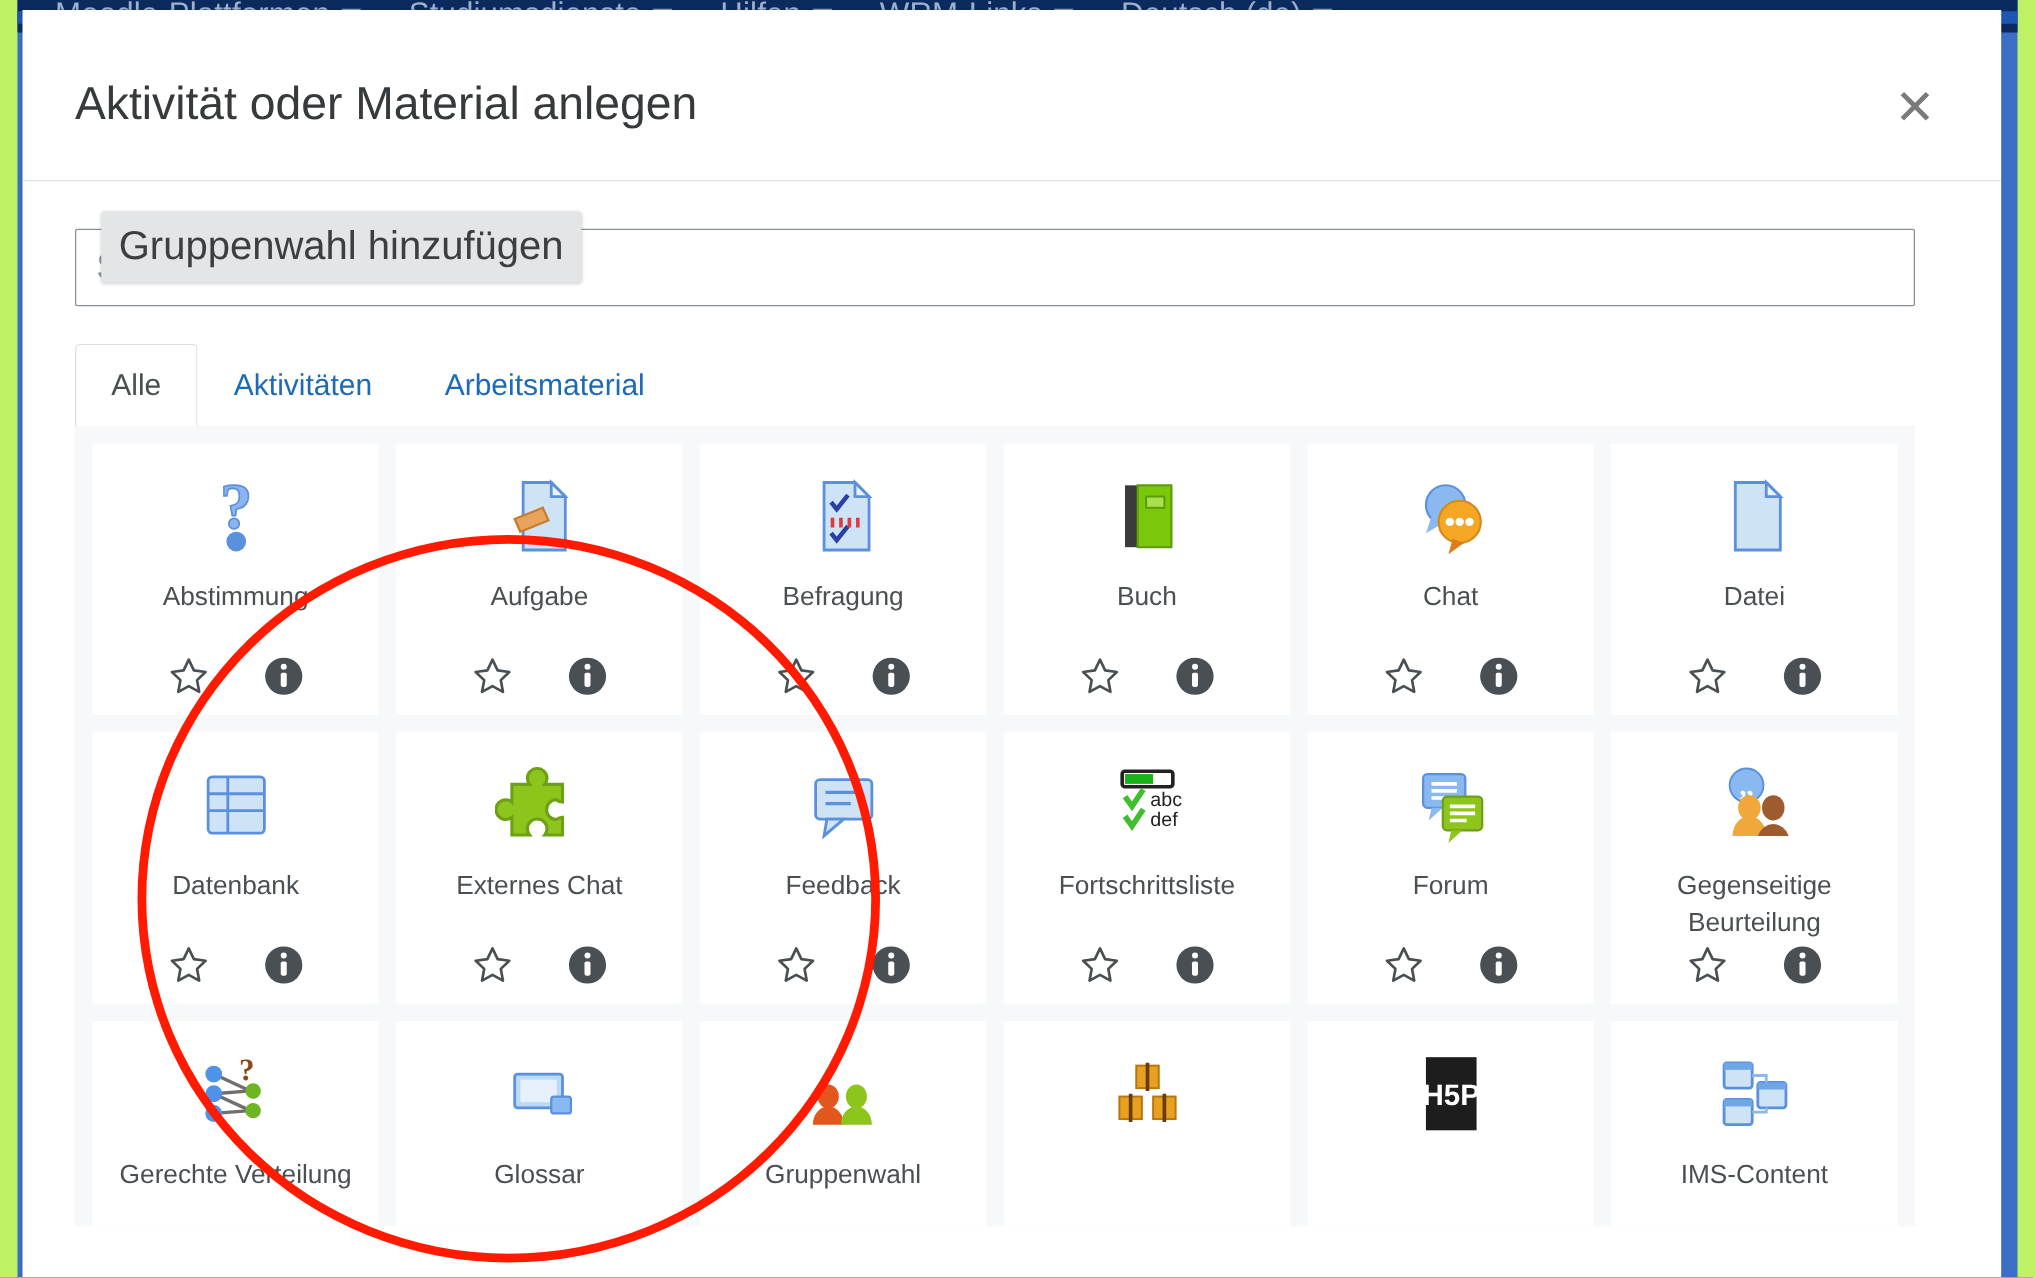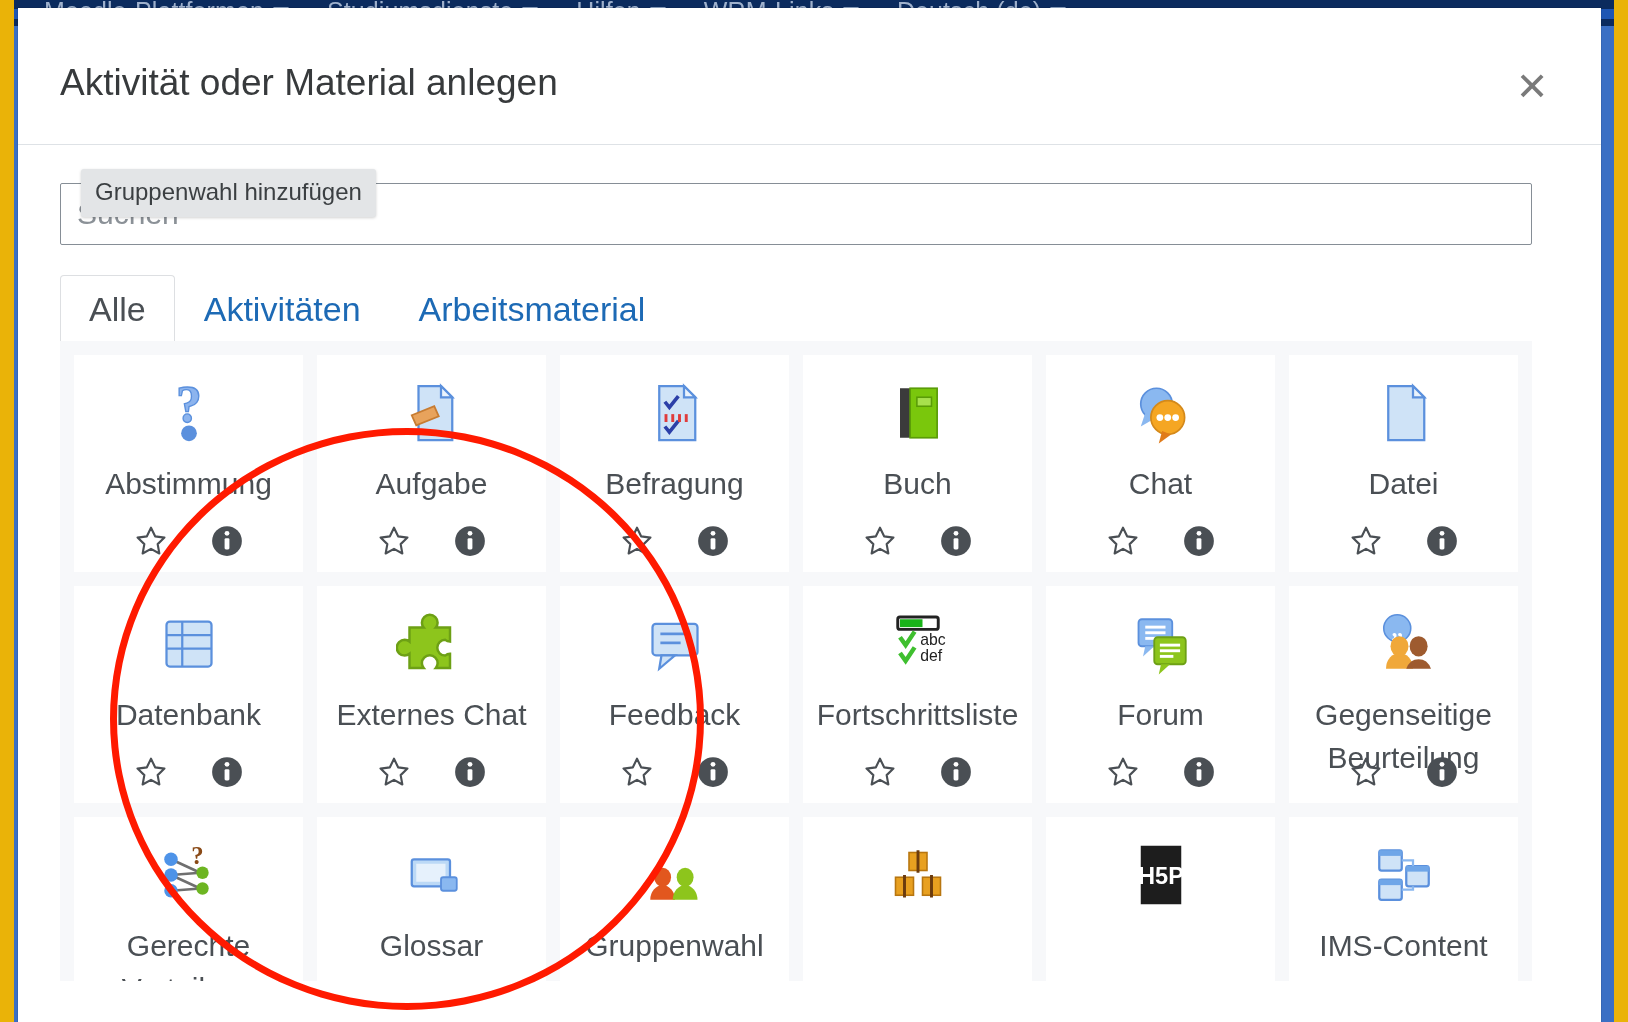--- a/index.html
+++ b/index.html
@@ -6,21 +6,21 @@
     margin: 0;
     padding: 0;
     background: #808080;
     font-family: "Liberation Sans", sans-serif;
   }
   #screen {
     position: relative;
     width: 1628px;
     height: 1022px;
     overflow: hidden;
-    background: #eab308;
+    background: #bef264;
   }
 
   
   .page-bg {
     position: absolute;
     left: 14px; top: 0;
     width: 1600px; height: 1022px;
     background: #3a6fc4;
   }
   .topnav {
@@ -122,42 +122,42 @@
     font-family: "Liberation Sans", sans-serif;
   }
   .search-input::placeholder { color: #8b9197; opacity: 1; }
 
   .tooltip {
     position: absolute;
     left: 63px; top: 24px;
     padding: 9px 14px 11px 14px;
     background: #e3e5e7;
     color: #3b3f42;
-    font-size: 24px;
+    font-size: 32px;
     border-radius: 3px;
     box-shadow: 0 1px 3px rgba(0,0,0,.18);
     z-index: 40;
     white-space: nowrap;
   }
 
   
   .tabs {
     position: absolute;
     left: 42px; top: 130px;
     width: 1472px;
     height: 66px;
     display: flex;
     align-items: stretch;
     border-bottom: 1px solid #dddfe2;
   }
   .tab {
     display: flex;
     align-items: center;
     padding: 0 28px;
-    font-size: 34px;
+    font-size: 24px;
     color: #1d6ab5;
     cursor: pointer;
     background: transparent;
     border: 1px solid transparent;
     border-bottom: none;
     box-sizing: border-box;
     margin-bottom: -1px;
   }
   .tab.active {
     color: #4a4f54;
@@ -194,21 +194,21 @@
     box-sizing: border-box;
   }
   .card-icon {
     height: 96px;
     display: flex;
     align-items: center;
     justify-content: center;
     margin-top: 10px;
   }
   .card-label {
-    font-size: 30px;
+    font-size: 21px;
     color: #4a4f54;
     text-align: center;
     line-height: 1.42;
     padding: 0 4px;
     margin-top: 2px;
     max-width: 100%;
   }
   .card-actions {
     position: absolute;
     bottom: 14px;

